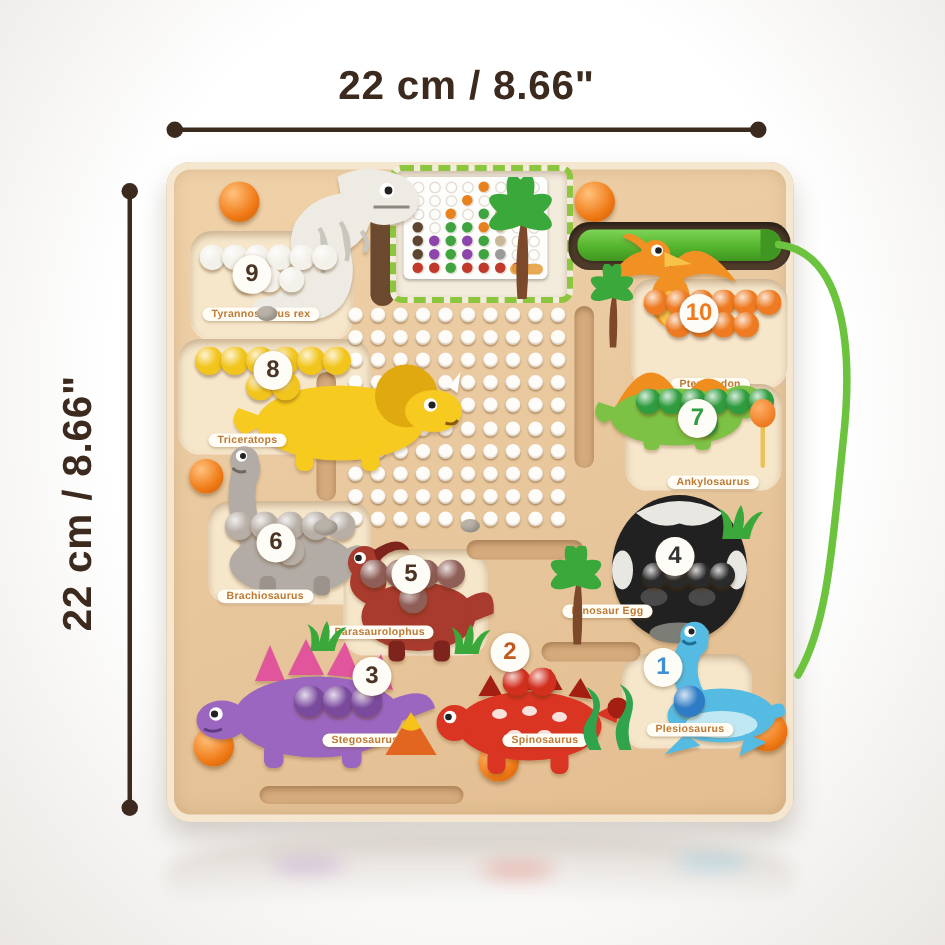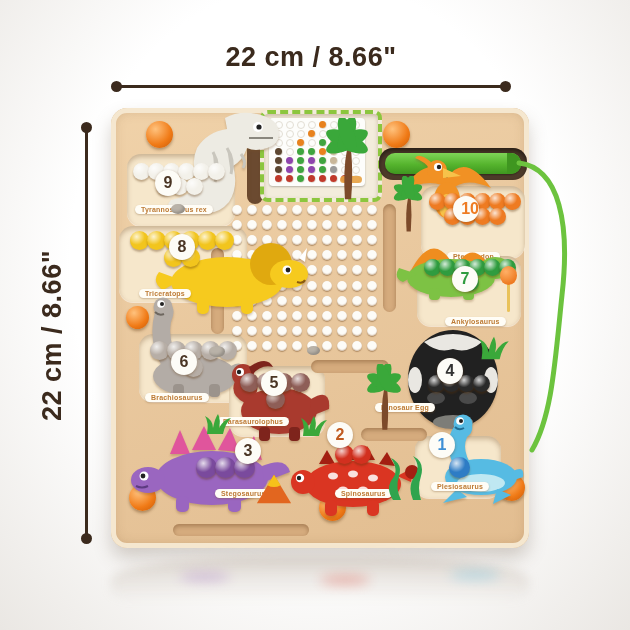--- a/index.html
+++ b/index.html
@@ -372,21 +372,21 @@
       <div class="ball" style="background: radial-gradient(circle at 35% 30%, rgba(255, 255, 255, 0.8), rgba(255, 255, 255, 0) 45%), rgb(238, 123, 34);"></div>
       <div class="ball" style="background: radial-gradient(circle at 35% 30%, rgba(255, 255, 255, 0.8), rgba(255, 255, 255, 0) 45%), rgb(238, 123, 34);"></div>
       <div class="ball" style="background: radial-gradient(circle at 35% 30%, rgba(255, 255, 255, 0.8), rgba(255, 255, 255, 0) 45%), rgb(238, 123, 34);"></div>
       <div class="ball" style="background: radial-gradient(circle at 35% 30%, rgba(255, 255, 255, 0.8), rgba(255, 255, 255, 0) 45%), rgb(238, 123, 34);"></div>
       <div class="ball" style="background: radial-gradient(circle at 35% 30%, rgba(255, 255, 255, 0.8), rgba(255, 255, 255, 0) 45%), rgb(238, 123, 34);"></div>
       <div class="ball" style="background: radial-gradient(circle at 35% 30%, rgba(255, 255, 255, 0.8), rgba(255, 255, 255, 0) 45%), rgb(238, 123, 34);"></div>
       <div class="ball" style="background: radial-gradient(circle at 35% 30%, rgba(255, 255, 255, 0.8), rgba(255, 255, 255, 0) 45%), rgb(238, 123, 34);"></div>
       <div class="ball" style="background: radial-gradient(circle at 35% 30%, rgba(255, 255, 255, 0.8), rgba(255, 255, 255, 0) 45%), rgb(238, 123, 34);"></div>
       <div class="ball" style="background: radial-gradient(circle at 35% 30%, rgba(255, 255, 255, 0.8), rgba(255, 255, 255, 0) 45%), rgb(238, 123, 34);"></div>
     </div>
-  <div class="badge" style="left: 342px; top: 88px; justify-content: flex-end; --c: #f19124; --c2: #f7c24a; --badge: #ee7b22;">
+  <div class="badge" style="left: 342px; top: 88px; --c: #f19124; --c2: #f7c24a; --badge: #ee7b22;">
       <span>10</span>
     </div>
   <div class="pill" style="left: 336px; top: 144px; --c: #f19124; --c2: #f7c24a; --badge: #ee7b22;">Pteranodon</div>
 
   <svg class="dino" style="left: 282px; top: 112px; width: 120px; height: 80px; --c: #7dc244; --c2: #ef8d1f; --badge: #2f9c3f;" viewBox="0 0 120 80">
     <path fill="var(--c2)" d="M16,54 Q40,6 62,48 Q80,14 102,54 Z"></path>
     <ellipse cx="58" cy="58" rx="44" ry="19" fill="var(--c)"></ellipse>
     <ellipse cx="102" cy="48" rx="15" ry="11" fill="var(--c)"></ellipse>
     <path fill="var(--c)" d="M6,48 Q0,58 10,62 L24,54 Z"></path>
     <rect x="36" y="68" width="11" height="12" rx="4" fill="var(--c)"></rect>

